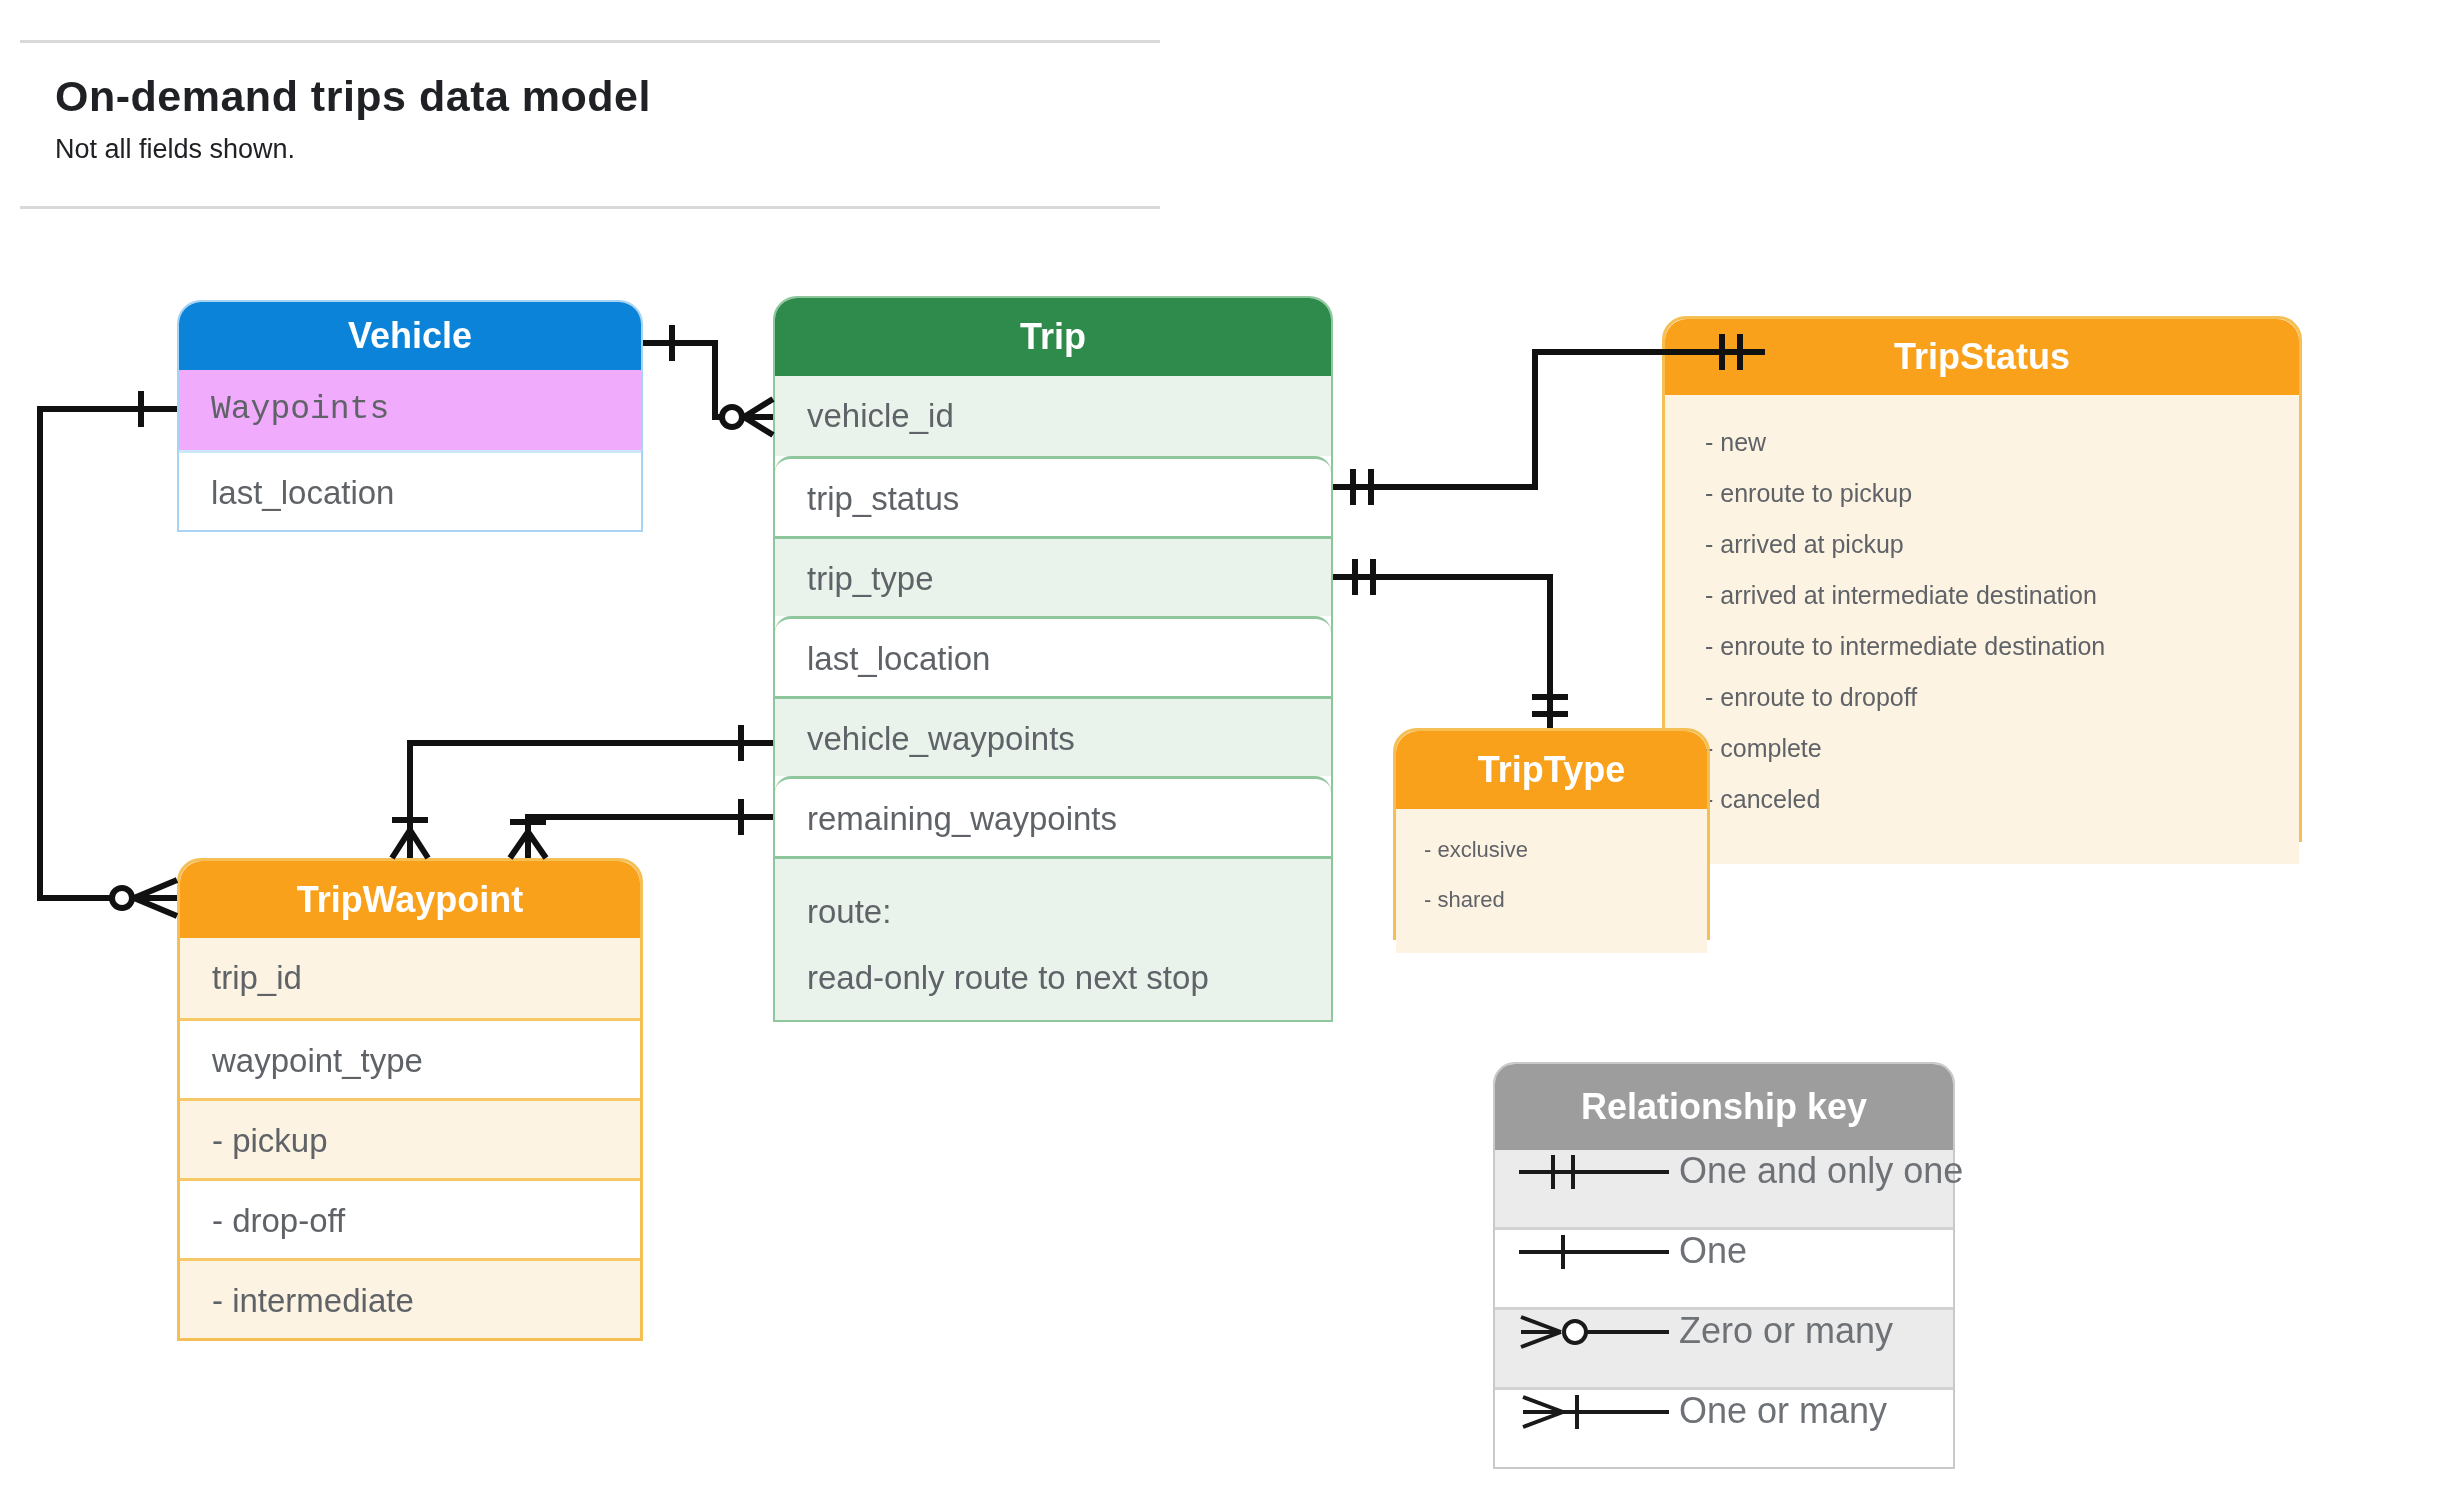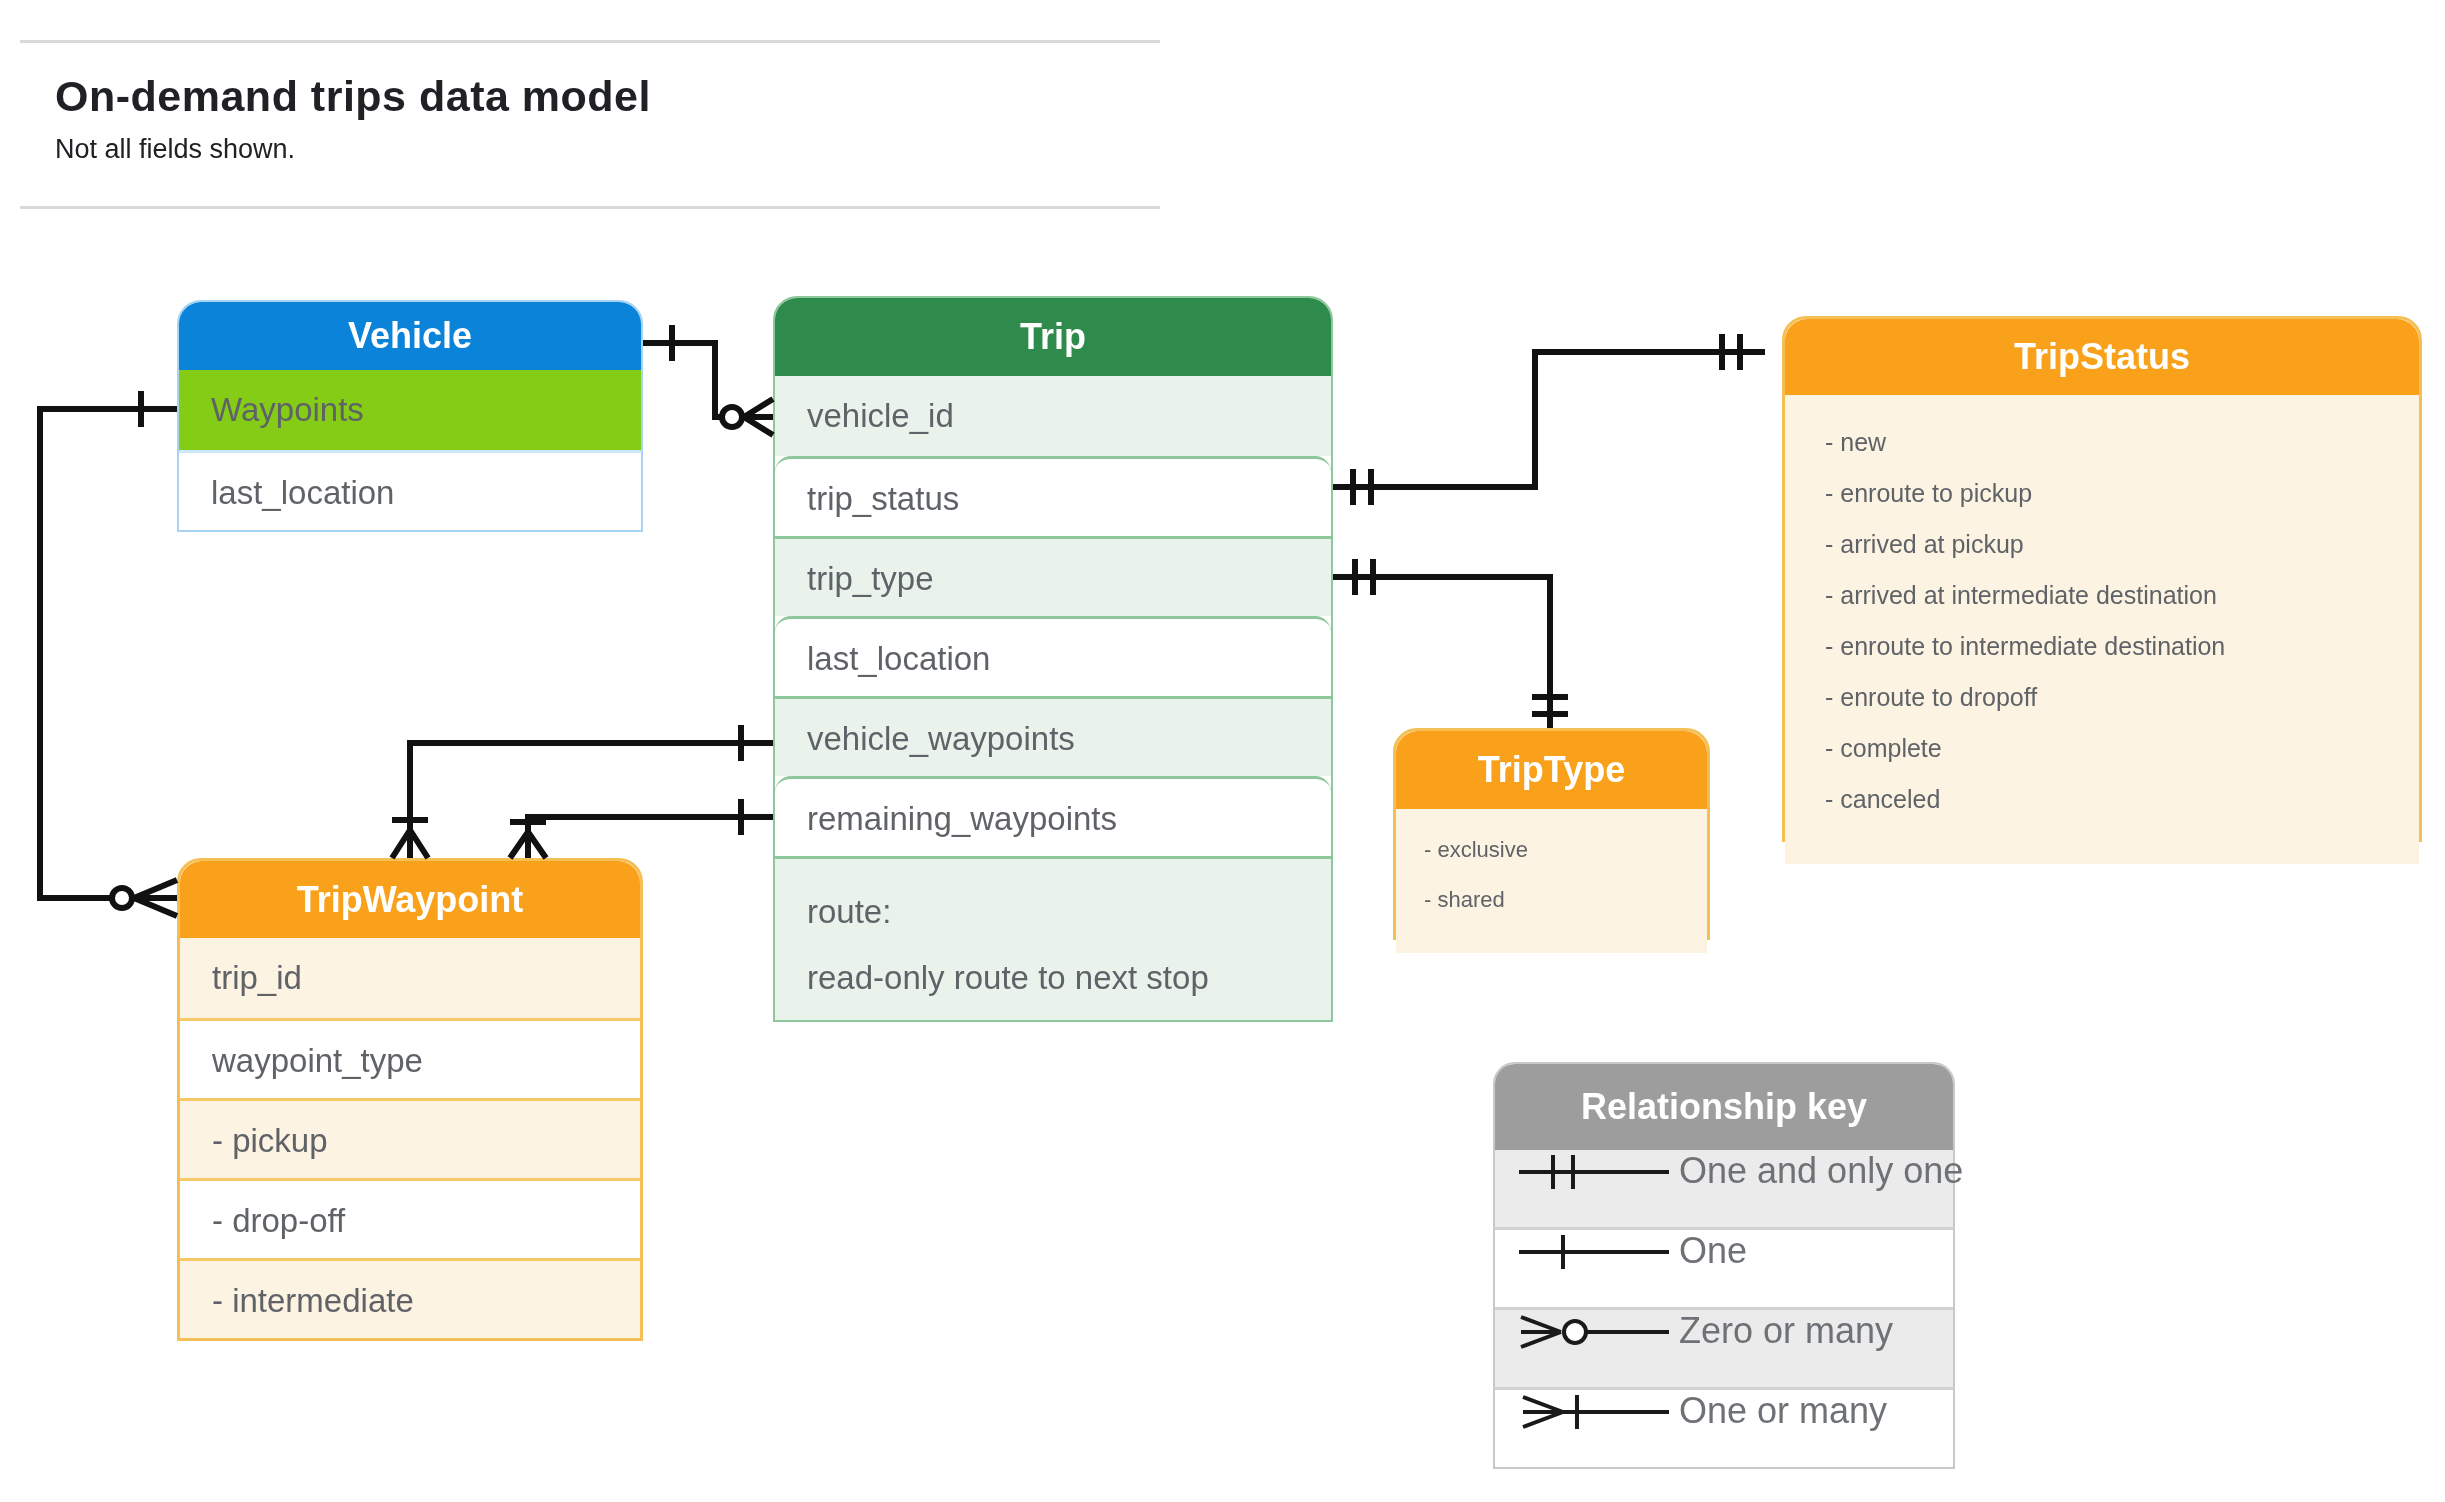--- a/index.html
+++ b/index.html
@@ -12,37 +12,37 @@
   .entity{position:absolute;box-sizing:border-box;border-radius:24px 24px 0 0;}
   .hdr{box-sizing:border-box;border-radius:22px 22px 0 0;color:#ffffff;font-weight:bold;
        font-size:36px;text-align:center;}
   .row{box-sizing:border-box;font-size:33px;color:#5f6368;padding-left:32px;white-space:nowrap;}
   .indent{}
 
   
   #vehicle{left:177px;top:300px;width:466px;border:2px solid #a6d4f2;}
   #vehicle .hdr{background:#0b83d8;height:68px;line-height:68px;}
   #vehicle .row{height:80px;line-height:80px;}
-  .blue-hl{background:#84cc16;}
+  .blue-hl{background:#f0abfc;font-family:Liberation Mono, monospace;}
   #vehicle .white{background:#ffffff;border-top:3px solid #cde8fa;}
 
   
   #trip{left:773px;top:296px;width:560px;border:2px solid #8fc79d;}
   #trip .hdr{background:#2e8b4c;height:78px;line-height:78px;}
   #trip .row{height:80px;line-height:80px;border-top:3px solid #8fc79d;}
   #trip .row.first{border-top:none;}
   .green-a{background:#e9f3ec;}
   .green-b{background:#ffffff;border-radius:16px;}
   #trip .route{height:164px;line-height:66px;padding-top:20px;}
 
   
   .orange-ent{border:3px solid #f4bf54;}
   .orange-ent .hdr{background:#f9a11b;}
   .cream{background:#fdf3e2;}
-  #tripstatus{left:1782px;top:316px;width:640px;height:526px;}
+  #tripstatus{left:1662px;top:316px;width:640px;height:526px;}
   #tripstatus .hdr{height:76px;line-height:76px;}
   #tripstatus .body{background:#fdf3e2;height:447px;padding-top:22px;}
   #tripstatus .body div{font-size:25px;color:#5f6368;padding-left:40px;line-height:51px;white-space:nowrap;}
   #triptype{left:1393px;top:728px;width:317px;height:212px;}
   #triptype .hdr{height:78px;line-height:78px;}
   #triptype .body{background:#fdf3e2;height:128px;padding-top:16px;}
   #triptype .body div{font-size:22px;color:#5f6368;padding-left:28px;line-height:50px;white-space:nowrap;}
 
   #tripwaypoint{left:177px;top:858px;width:466px;}
   #tripwaypoint .hdr{height:77px;line-height:77px;}

